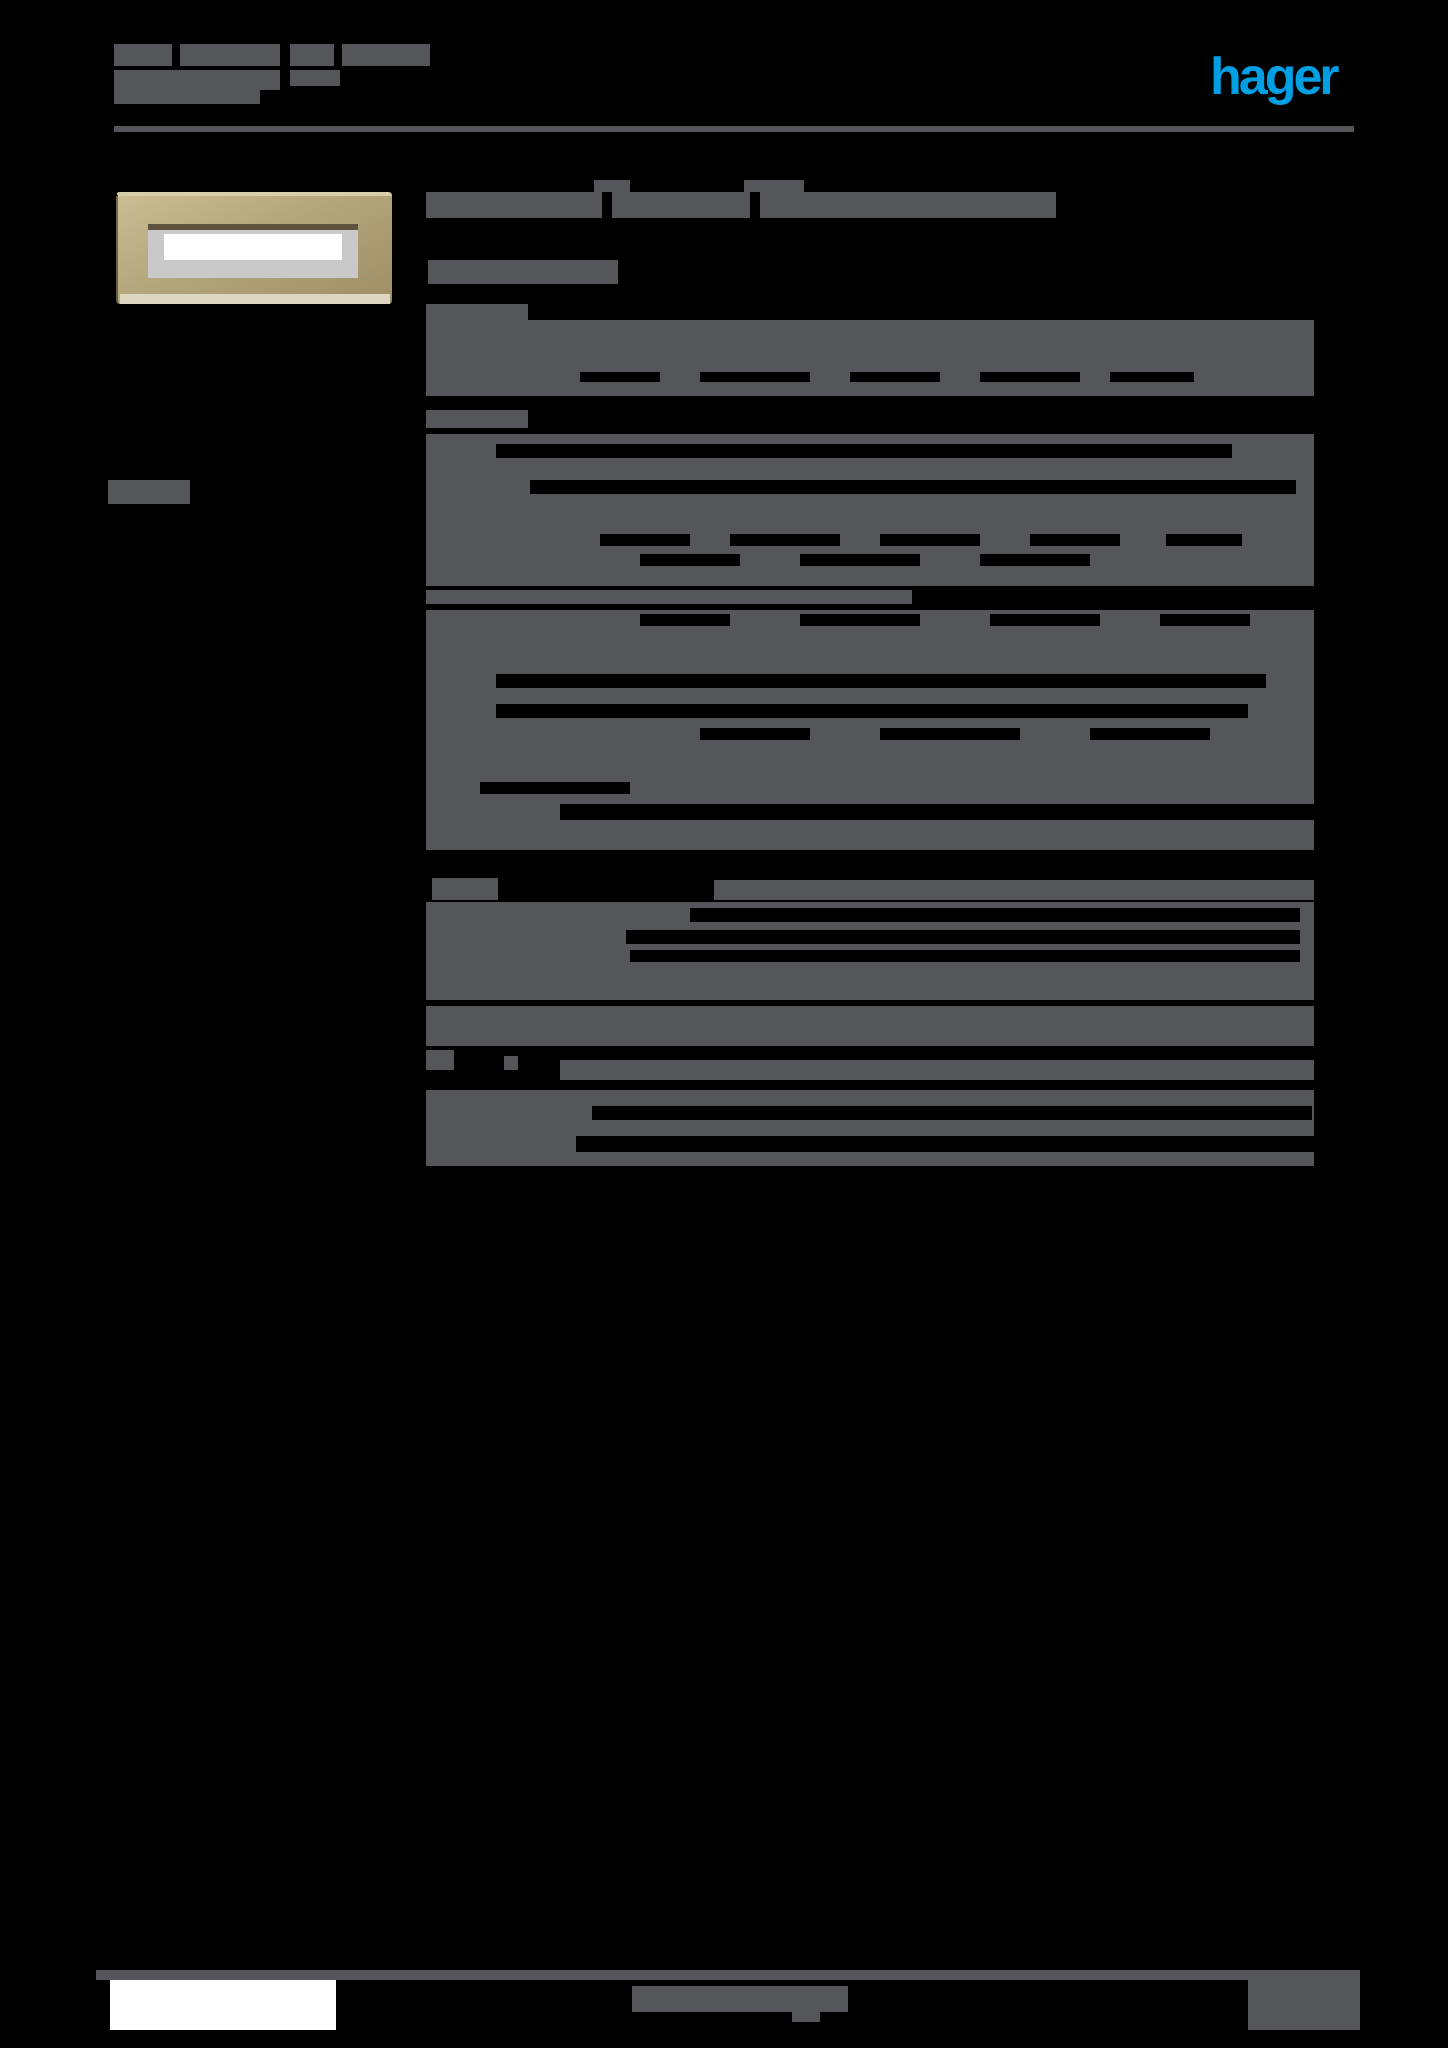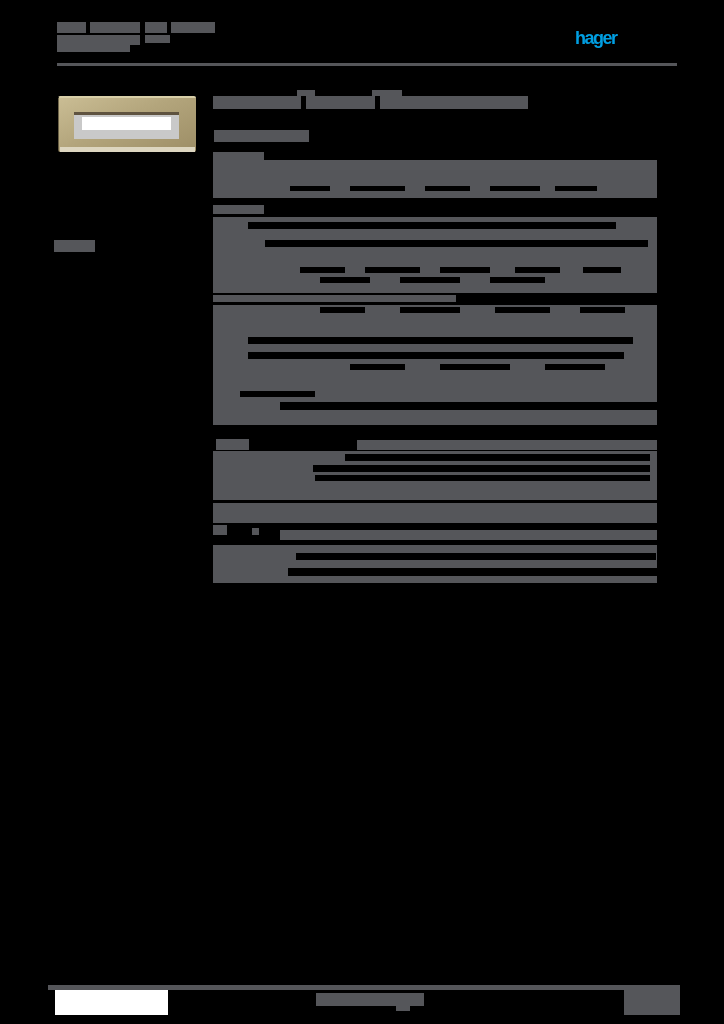--- a/index.html
+++ b/index.html
@@ -10,23 +10,23 @@
     overflow:hidden;
     font-family:"Liberation Sans", sans-serif;
   }
   .bar{position:absolute;}
   .bar.gray{background:var(--bar-gray,#55565a);}
   .bar.black{background:#000;}
   .bar.white{background:#fff;}
 
   
   #logo{
-    position:absolute;left:575px;top:22px;height:32px;
+    position:absolute;left:605px;top:22px;height:32px;
     color:var(--logo-blue,#009fe3);
-    font-size:18px;font-weight:bold;letter-spacing:-1.5px;
+    font-size:26px;font-weight:bold;letter-spacing:-1.5px;
     line-height:32px;
   }
 
   
   #product-photo{position:absolute;left:58px;top:96px;width:138px;height:56px;}
   #plate{
     position:absolute;left:0;top:0;right:0;bottom:0;
     background:linear-gradient(155deg,var(--plate-gold-light,#cabd94) 0%, #b3a57c 45%, var(--plate-gold-dark,#9d8e66) 100%);
     border-top:2px solid var(--plate-highlight,#d8cfa8);
     border-left:1px solid rgba(0,0,0,0.35);

